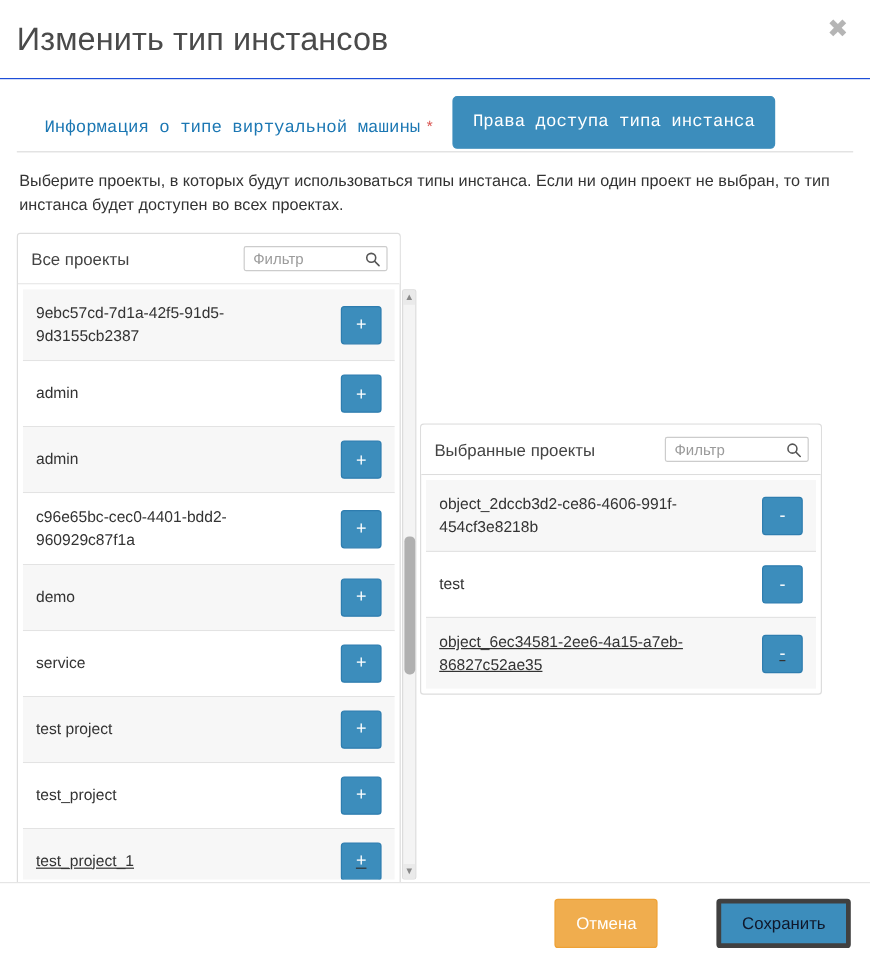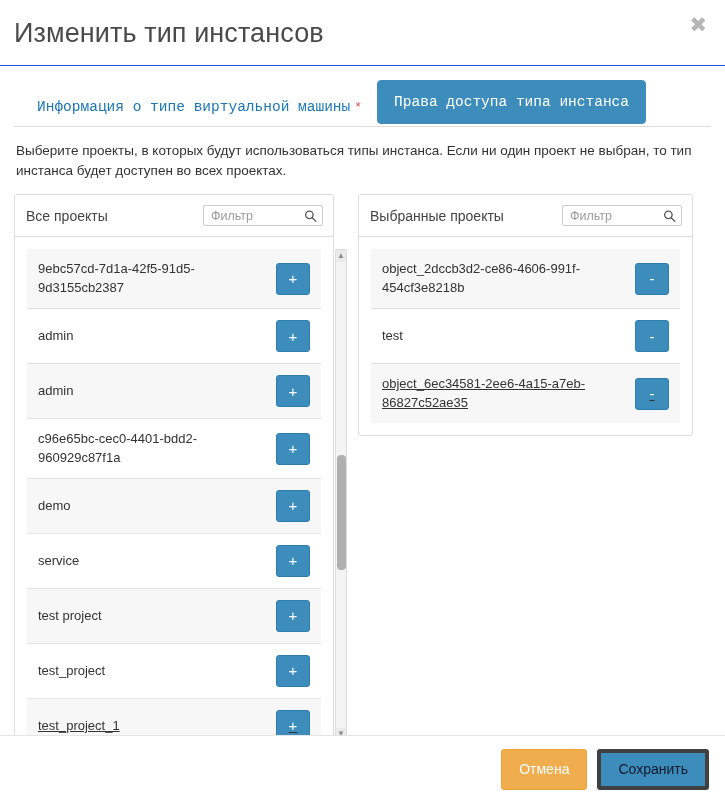--- a/index.html
+++ b/index.html
@@ -93,22 +93,22 @@
   .helptext {
     font-size: 13.5px;
     line-height: 1.45;
     color: #333333;
     margin: 14px 1px 14px 2px;
   }
 
   
   .transfer {
     display: flex;
-    gap: 24px;
-    align-items: flex-start;
+    gap: 16px;
+    align-items: center;
   }
   .panel {
     border: 1px solid #dddddd;
     border-radius: 3px;
     background: #ffffff;
     position: relative;
   }
   .panel-available { width: 320px; }
   .panel-selected  { width: 335px; }
   .panel-head {
@@ -147,21 +147,21 @@
     transform: translateY(-50%);
     pointer-events: none;
     color: #6d6d6d;
     line-height: 0;
   }
   .list-wrap {
     position: relative;
   }
   .list {
     list-style: none;
-    margin: 12px;
+    margin: 4px;
     padding: 0;
     max-height: 492px;
     overflow: hidden;
   }
   .list-item {
     display: flex;
     align-items: center;
     justify-content: space-between;
     gap: 8px;
     padding: 11px 11px 11px 11px;
@@ -238,20 +238,21 @@
     gap: 10px;
     background: #ffffff;
   }
   .btn {
     font-size: 14px;
     padding: 9px 17px;
     border-radius: 3px;
     cursor: pointer;
     font-family: "Liberation Sans", sans-serif;
     line-height: 1.1;
+    margin-left: 39px;
   }
   .btn-cancel {
     background: #f0ad4e;
     border: 1px solid #eea236;
     color: #ffffff;
   }
   .btn-save {
     background: #3c8dbc;
     border: 4px solid #404040;
     color: #0f172a;

